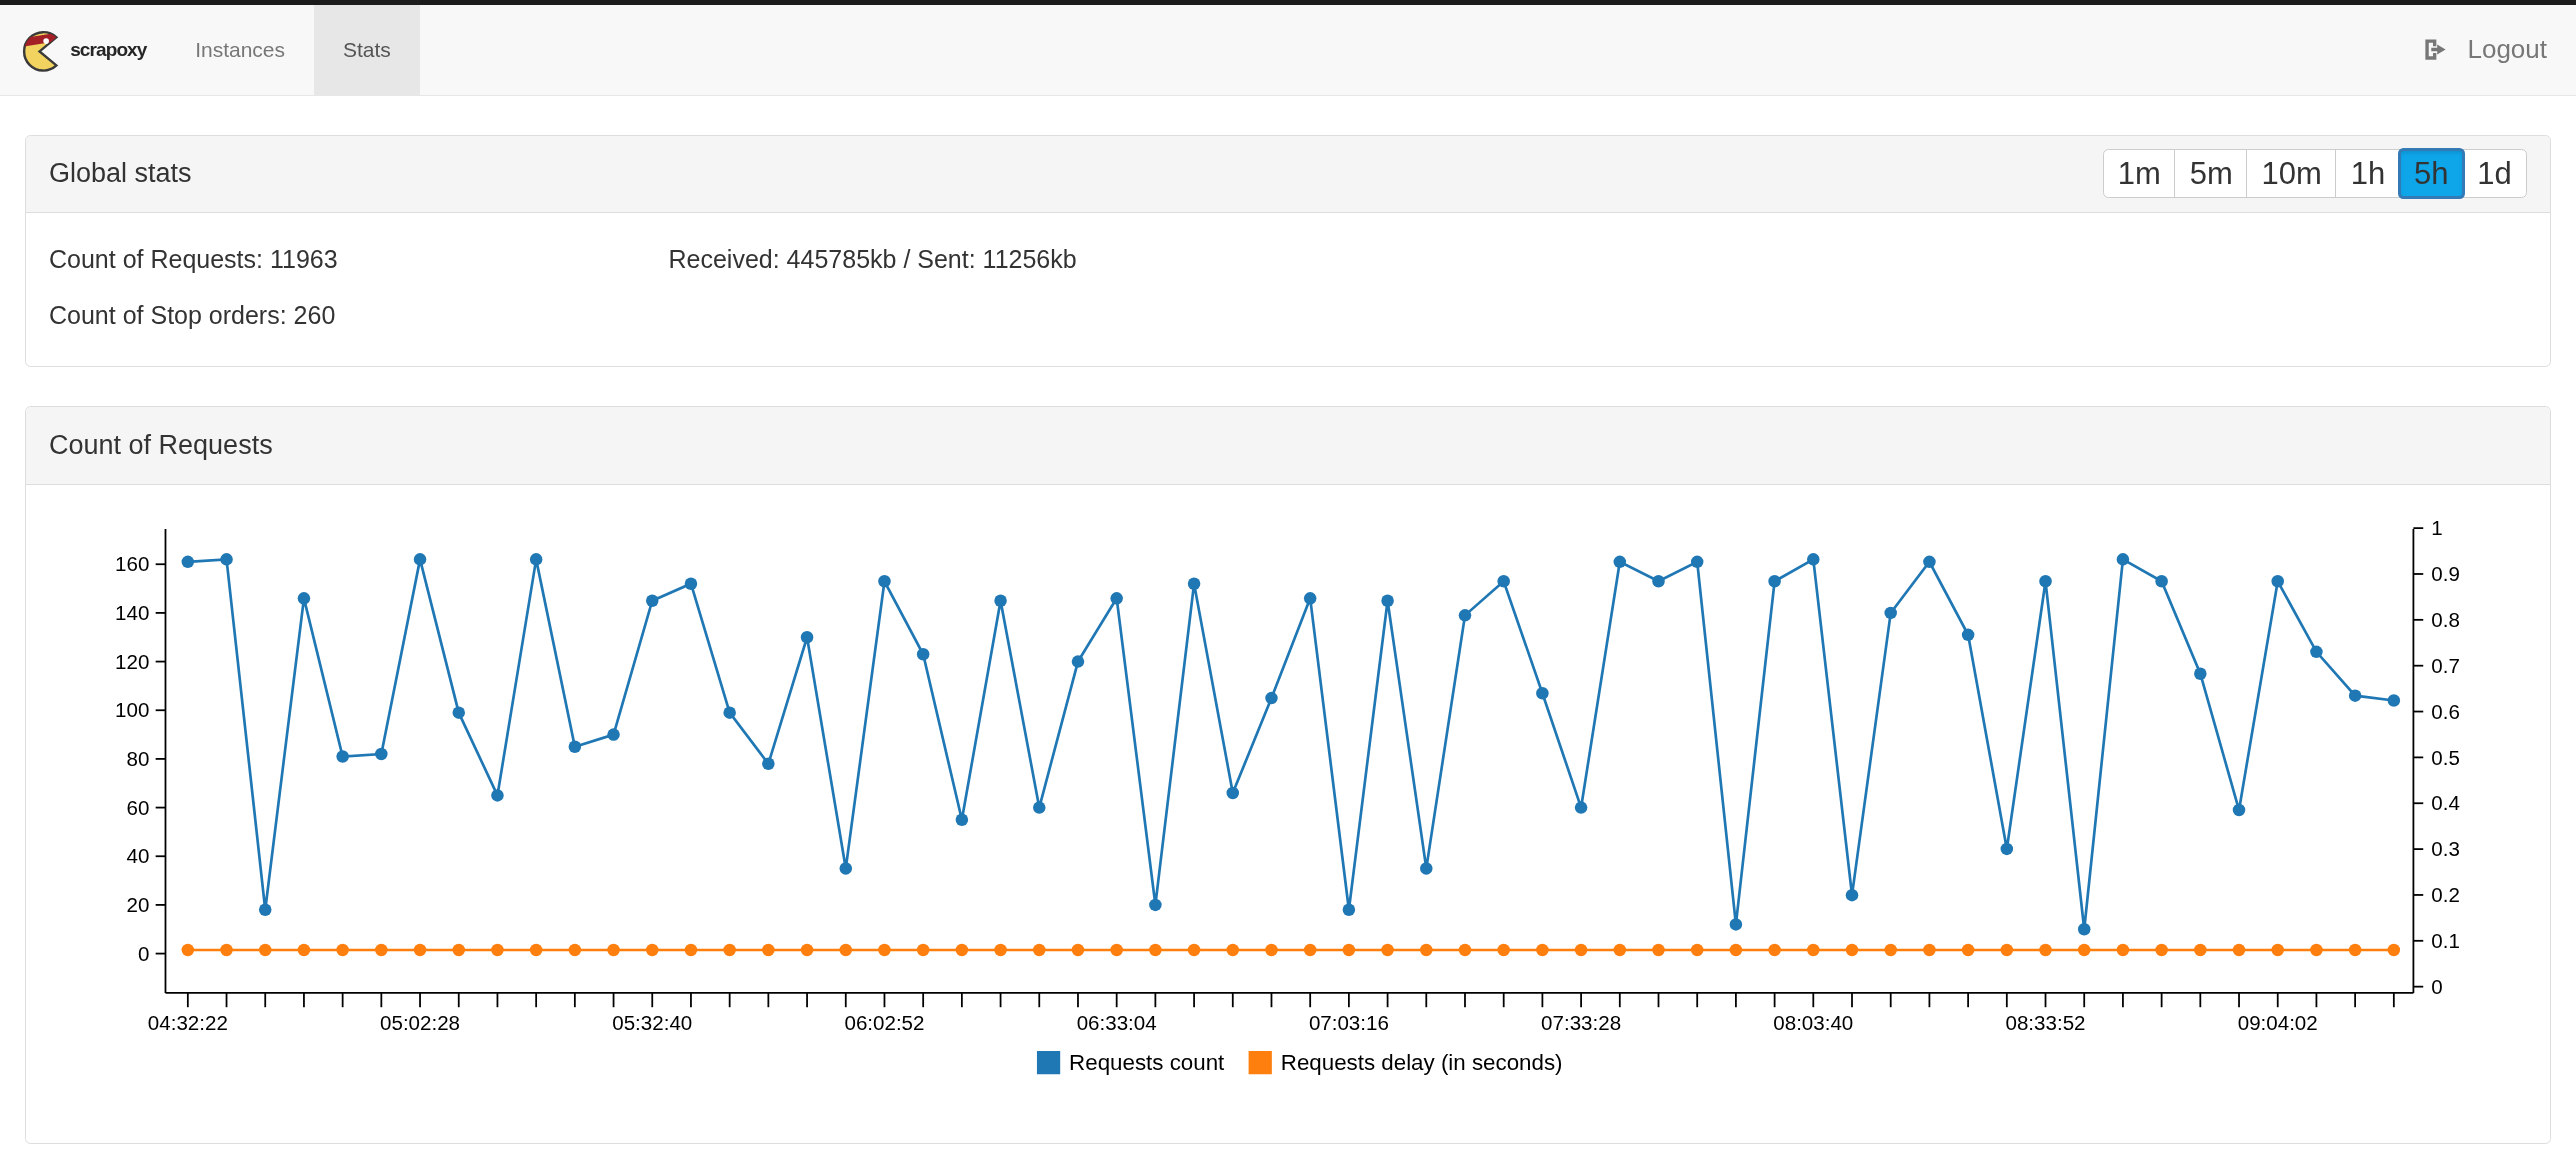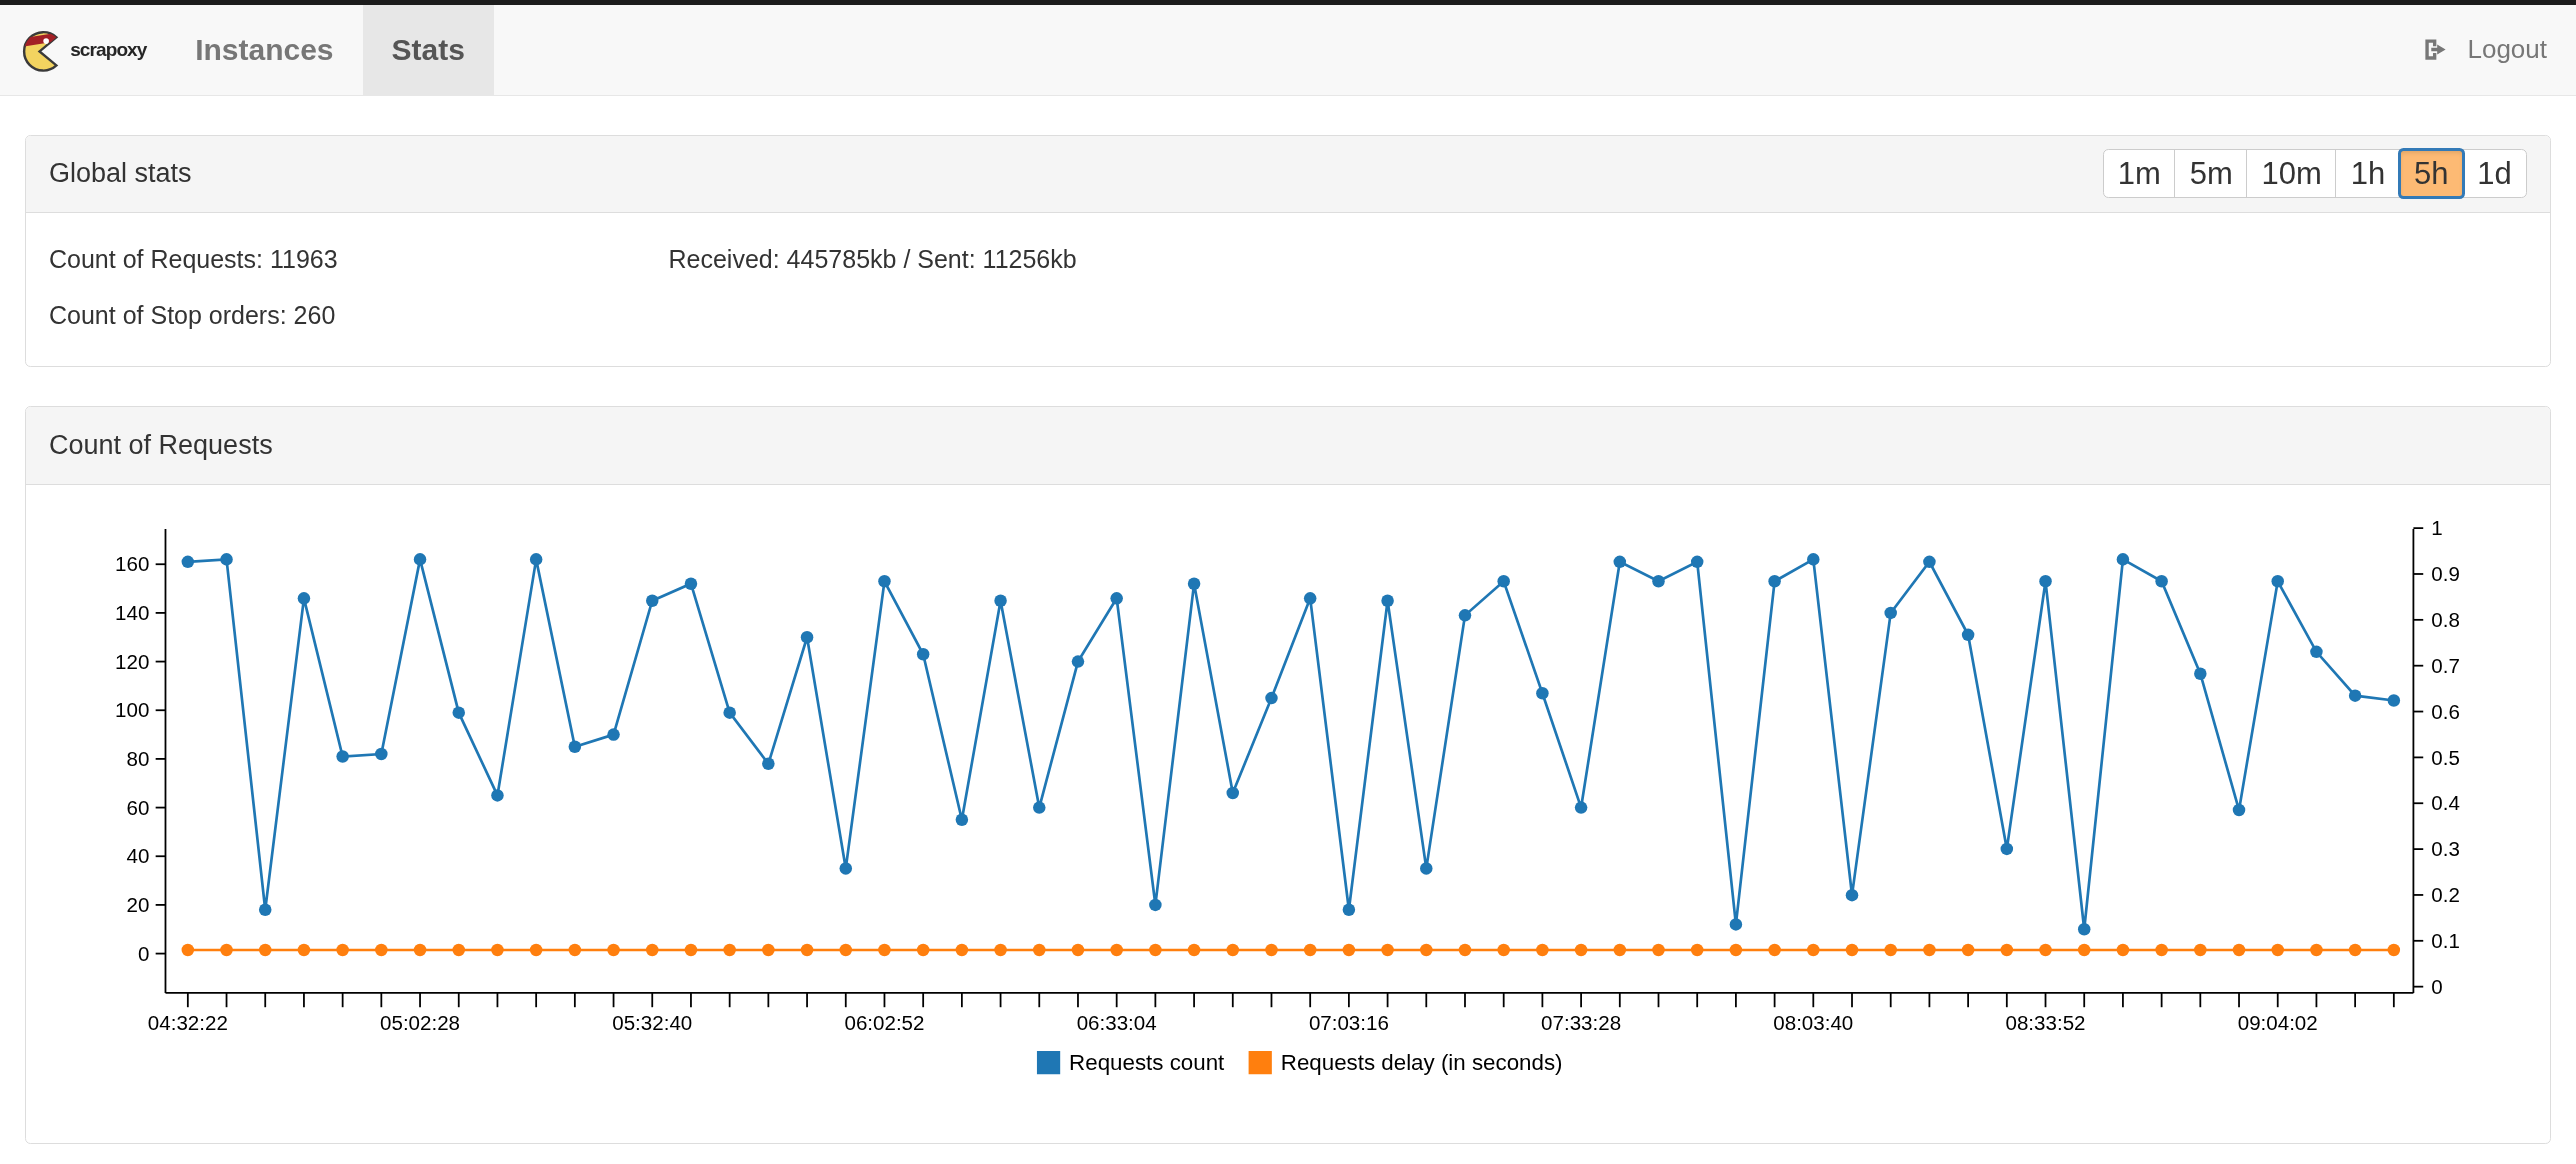--- a/index.html
+++ b/index.html
@@ -8,22 +8,22 @@
 
   .topstrip { height:4.5px; background:#1c1c1c; }
 
   
   .navbar { height:91px; background:#f8f8f8; border-bottom:1.8px solid #e7e7e7;
     display:flex; align-items:stretch; }
   .brand { display:flex; align-items:center; padding:0 19.7px 0 18px; gap:7.2px; cursor:pointer; }
   .brand svg { width:45px; height:45px; }
   .brand-text { font-size:19px; font-weight:bold; color:#262626; letter-spacing:-0.9px; }
   .nav-tabs { display:flex; align-items:stretch; }
-  .nav-item { display:flex; align-items:center; padding:0 29px; font-size:30px;
-    color:#777; cursor:pointer;font-weight:bold; }
+  .nav-item { display:flex; align-items:center; padding:0 29px; font-size:21px;
+    color:#777; cursor:pointer; }
   .nav-item.active { background:#e7e7e7; color:#555; }
   .nav-right { margin-left:auto; display:flex; align-items:center; padding-right:29px; }
   .logout { display:flex; align-items:center; gap:18px; font-size:26px; color:#777; cursor:pointer; }
   .logout svg { width:27px; height:27px; fill:#777; }
 
   
   .container { padding:0 25px; }
   .panel { border:0.9px solid #ddd; border-radius:5.4px; background:#fff; margin-top:39px; overflow:hidden; }
   .panel:first-child { margin-top:39px; }
   .panel-heading { background:#f5f5f5; border-bottom:0.9px solid #ddd; padding:18px 23px;
@@ -32,21 +32,21 @@
 
   
   #panel-global .panel-heading { height:77px; }
   .heading-right { margin-left:auto; }
   .btn-group { display:flex; }
   .btn { font-size:31px; color:#333; background:#fff; border:1.8px solid #ccc;
     padding:5.4px 14.3px; margin-left:-1.8px; cursor:pointer; line-height:1.2;
     font-family:"Liberation Sans", sans-serif; }
   .btn:first-child { border-radius:5.4px 0 0 5.4px; margin-left:0; }
   .btn:last-child { border-radius:0 5.4px 5.4px 0; }
-  .btn.active { background:#fdba74; box-shadow:inset 0 2.7px 4.5px rgba(0,0,0,.12);
+  .btn.active { background:#0ea5e9; box-shadow:inset 0 2.7px 4.5px rgba(0,0,0,.12);
     outline:3.6px solid #337ab7; outline-offset:-2.7px; border-radius:4.5px; position:relative; z-index:2; }
   #panel-global .panel-body { padding:32px 23px 36px 23px; display:grid;
     grid-template-columns:1fr 1fr 1fr 1fr; grid-auto-flow:column; grid-template-rows:auto auto; row-gap:27px; }
   .stat-line { font-size:25px; color:#333; }
 
   
   #panel-chart .panel-heading { height:78px; }
   #panel-chart .panel-body { padding:19.7px 0 0 0; height:658px; }
   #chart-svg { display:block; width:2526px; height:606px; }
 

